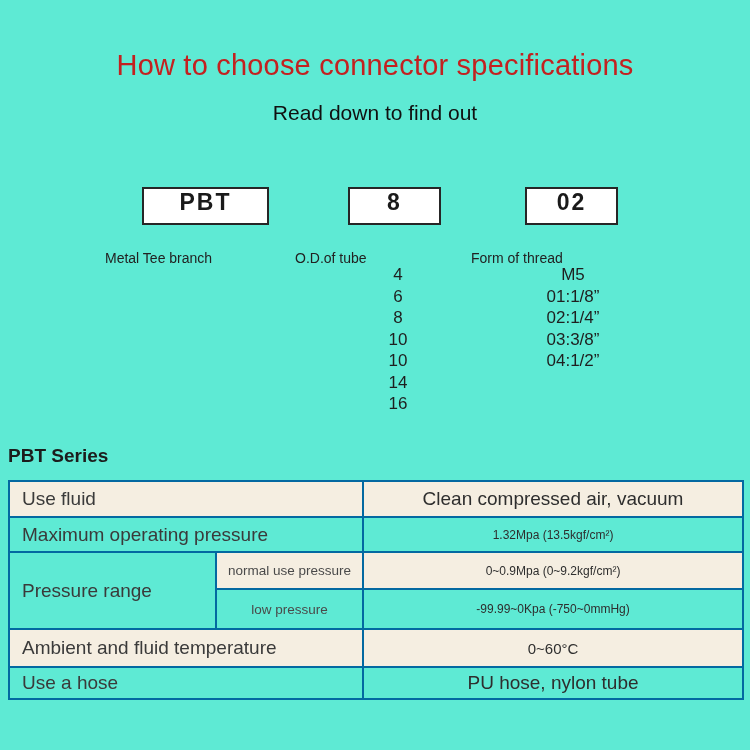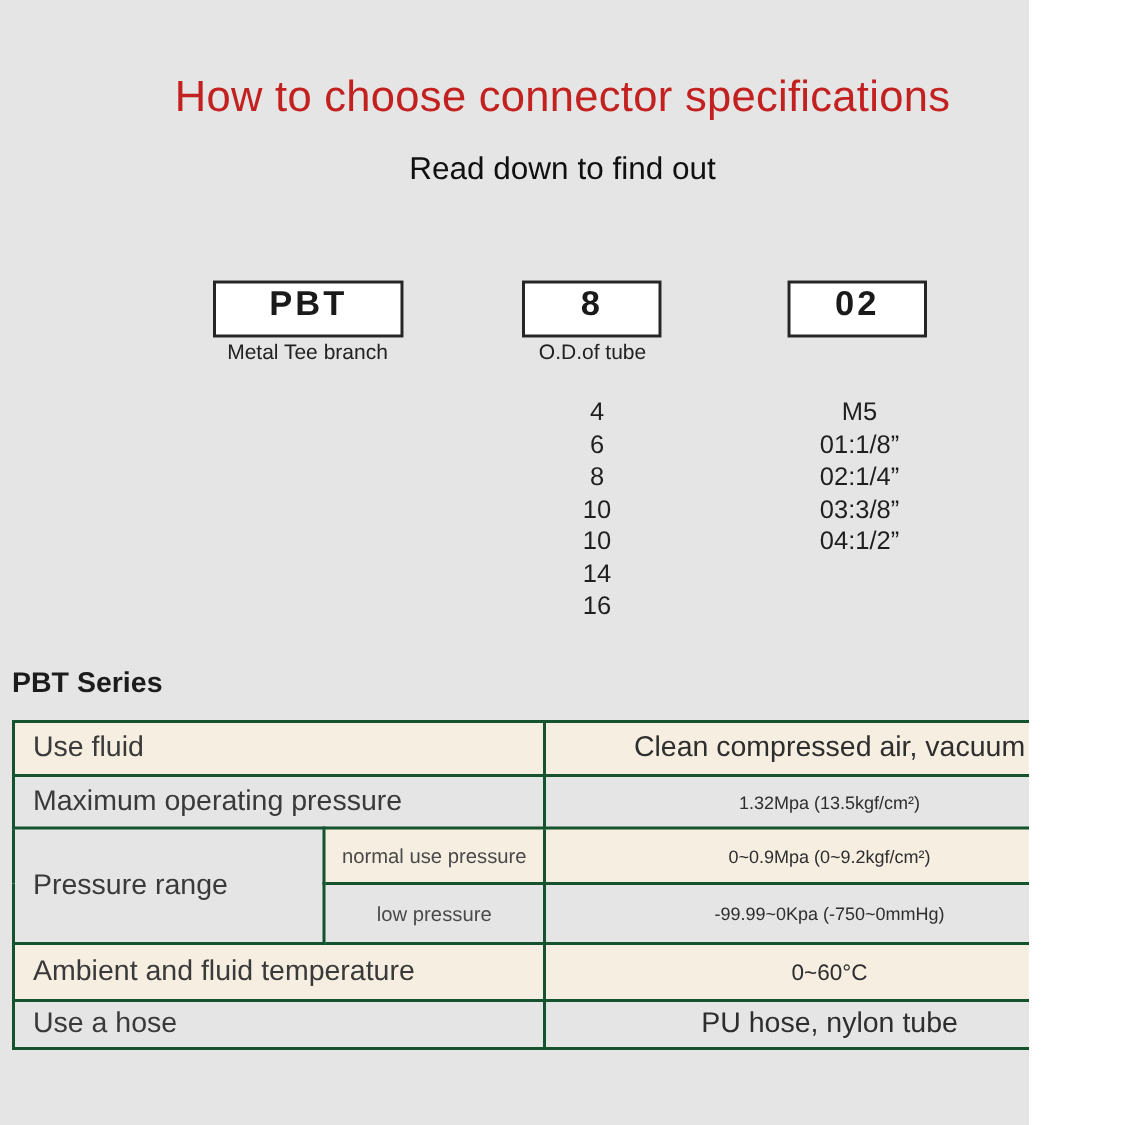--- a/index.html
+++ b/index.html
@@ -1,47 +1,47 @@
 <!DOCTYPE html>
 <html><head>
 <meta charset="utf-8">
 <style>
   * { margin:0; padding:0; box-sizing:border-box; }
   html,body { width:750px; height:750px; background:#ffffff; font-family:"Liberation Sans", sans-serif; }
-  .page { position:relative; width:686px; height:750px; background:#e5e5e5; overflow:hidden; }
+  .page { position:relative; width:750px; height:750px; background:#5eead4; overflow:hidden; }
 
   .title { position:absolute; top:49px; left:0; width:750px; text-align:center;
            font-size:29px; font-weight:400; color:#c32120; letter-spacing:0.2px; }
   .subtitle { position:absolute; top:101px; left:0; width:750px; text-align:center;
               font-size:21px; color:#101010; }
 
   .code-box { position:absolute; top:187px; height:38px; border:2px solid #262626;
               background:#ffffff; display:flex; align-items:flex-start; justify-content:center;
               font-weight:700; font-size:23px; letter-spacing:2px; color:#1a1a1a; }
   .box-1 { left:142px; width:127px; }
   .box-2 { left:348px; width:93px; }
   .box-3 { left:525px; width:93px; }
 
-  .code-label { position:absolute; top:226px; width:200px; text-align:center;
+  .code-label { position:absolute; top:250px; width:200px; 
                 font-size:14px; color:#222222; }
   .label-1 { left:105px; }
   .label-2 { left:295px; }
   .label-3 { left:471px; }
 
   .option-list { position:absolute; top:264px; display:flex; flex-direction:column;
                  align-items:center; font-size:17px; color:#1f1f1f; line-height:21.5px; }
   .list-2 { left:338px; width:120px; }
   .list-3 { left:481px; width:184px; }
 
   .series-heading { position:absolute; top:445px; left:8px; font-size:19px;
                     font-weight:700; color:#1c1c1c;text-align:center; }
 
   table.spec { position:absolute; top:480px; left:8px; width:734px;
                border-collapse:collapse; table-layout:fixed; }
-  table.spec td { border:2px solid #14532d; }
+  table.spec td { border:2px solid #0369a1; }
   .beige { background:#f5eee1; }
   .label-cell { font-size:19px; color:#3a3a3a; padding-left:12px; text-align:left; vertical-align:middle; }
   .sub-cell   { font-size:13.5px; color:#4a4a4a; text-align:center; vertical-align:middle; }
   .value-cell { font-size:12px; color:#2e2e2e; text-align:center; vertical-align:middle; }
   .value-big   { font-size:19px; }
   .value-small { font-size:15px; }
 </style>
 </head>
 <body>
 
@@ -55,20 +55,21 @@
   </div>
   <div class="code-box box-2">
     <span>8</span>
   </div>
   <div class="code-box box-3">
     <span>02</span>
   </div>
 
   <div class="code-label label-1">Metal Tee branch</div>
   <div class="code-label label-2">O.D.of tube</div>
+  <div class="code-label label-3">Form of thread</div>
 
   <div class="option-list list-2">
     <div>4</div>
     <div>6</div>
     <div>8</div>
     <div>10</div>
     <div>10</div>
     <div>14</div>
     <div>16</div>
   </div>

